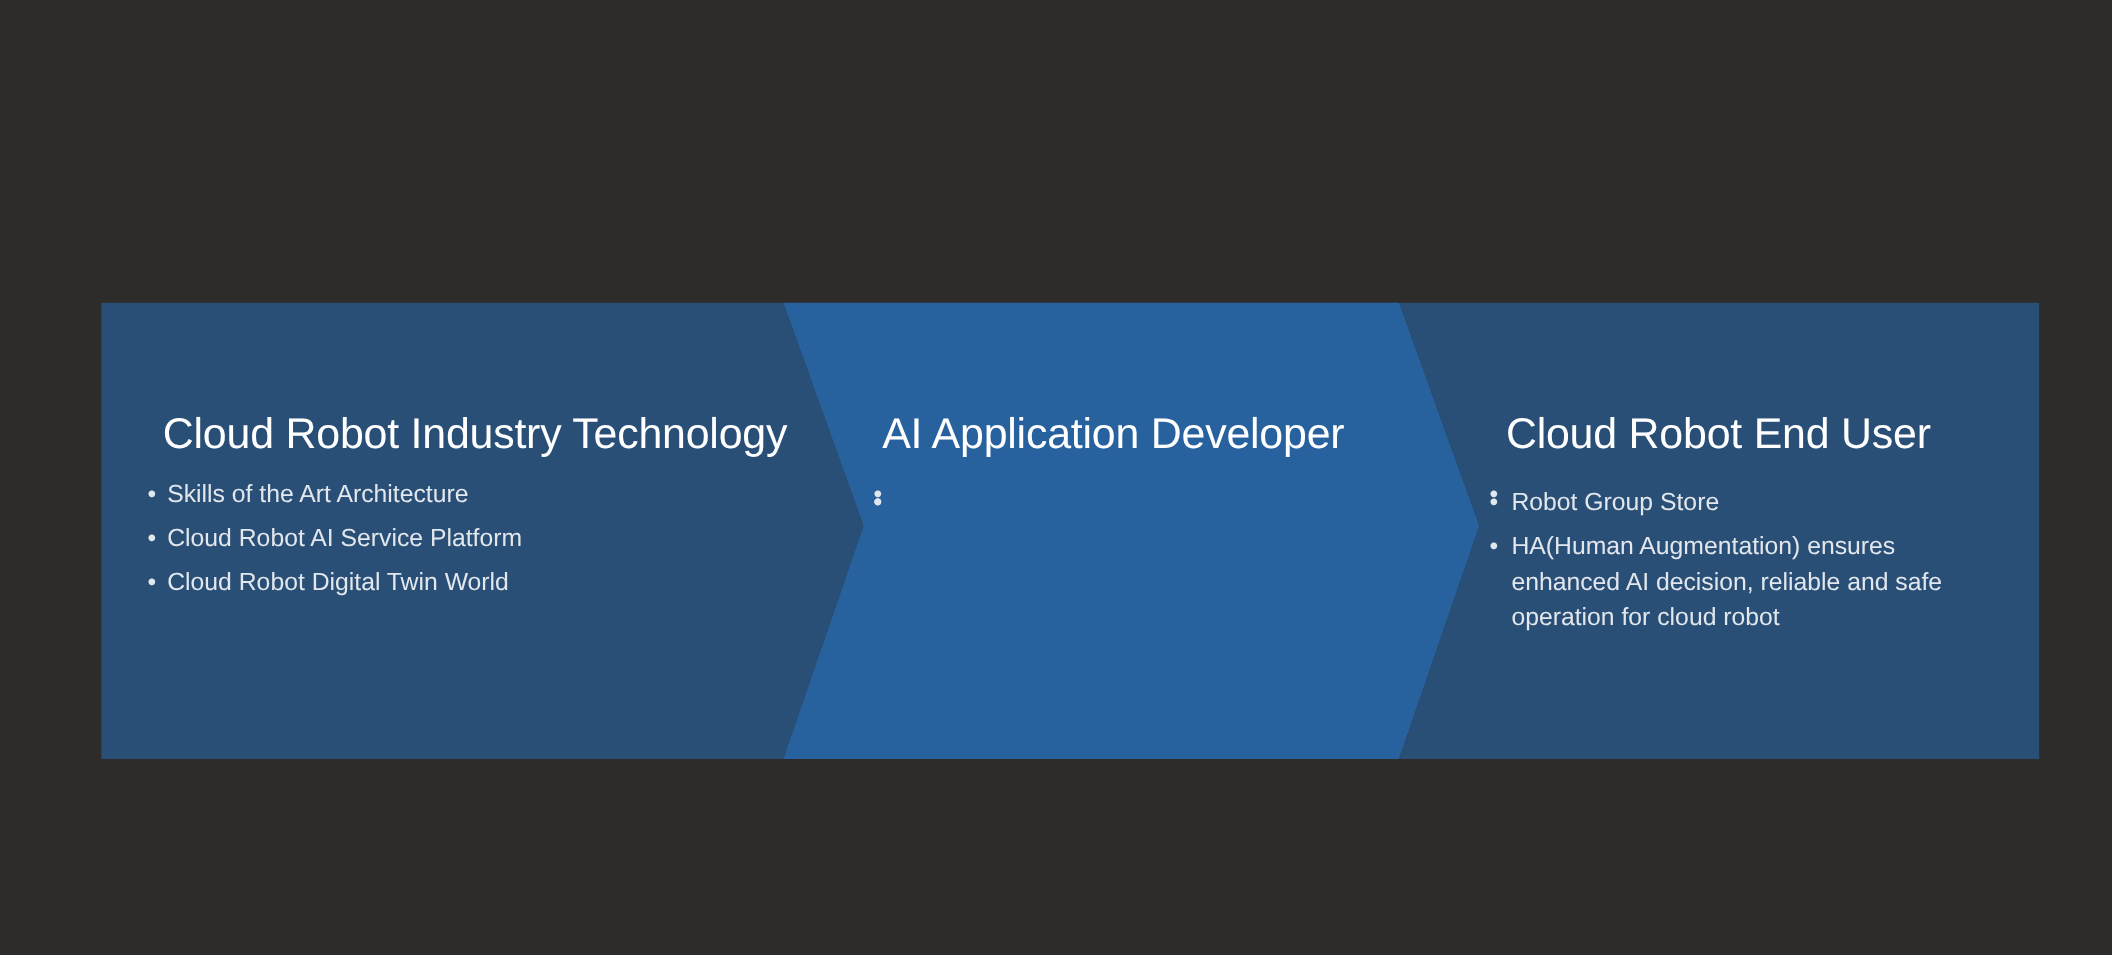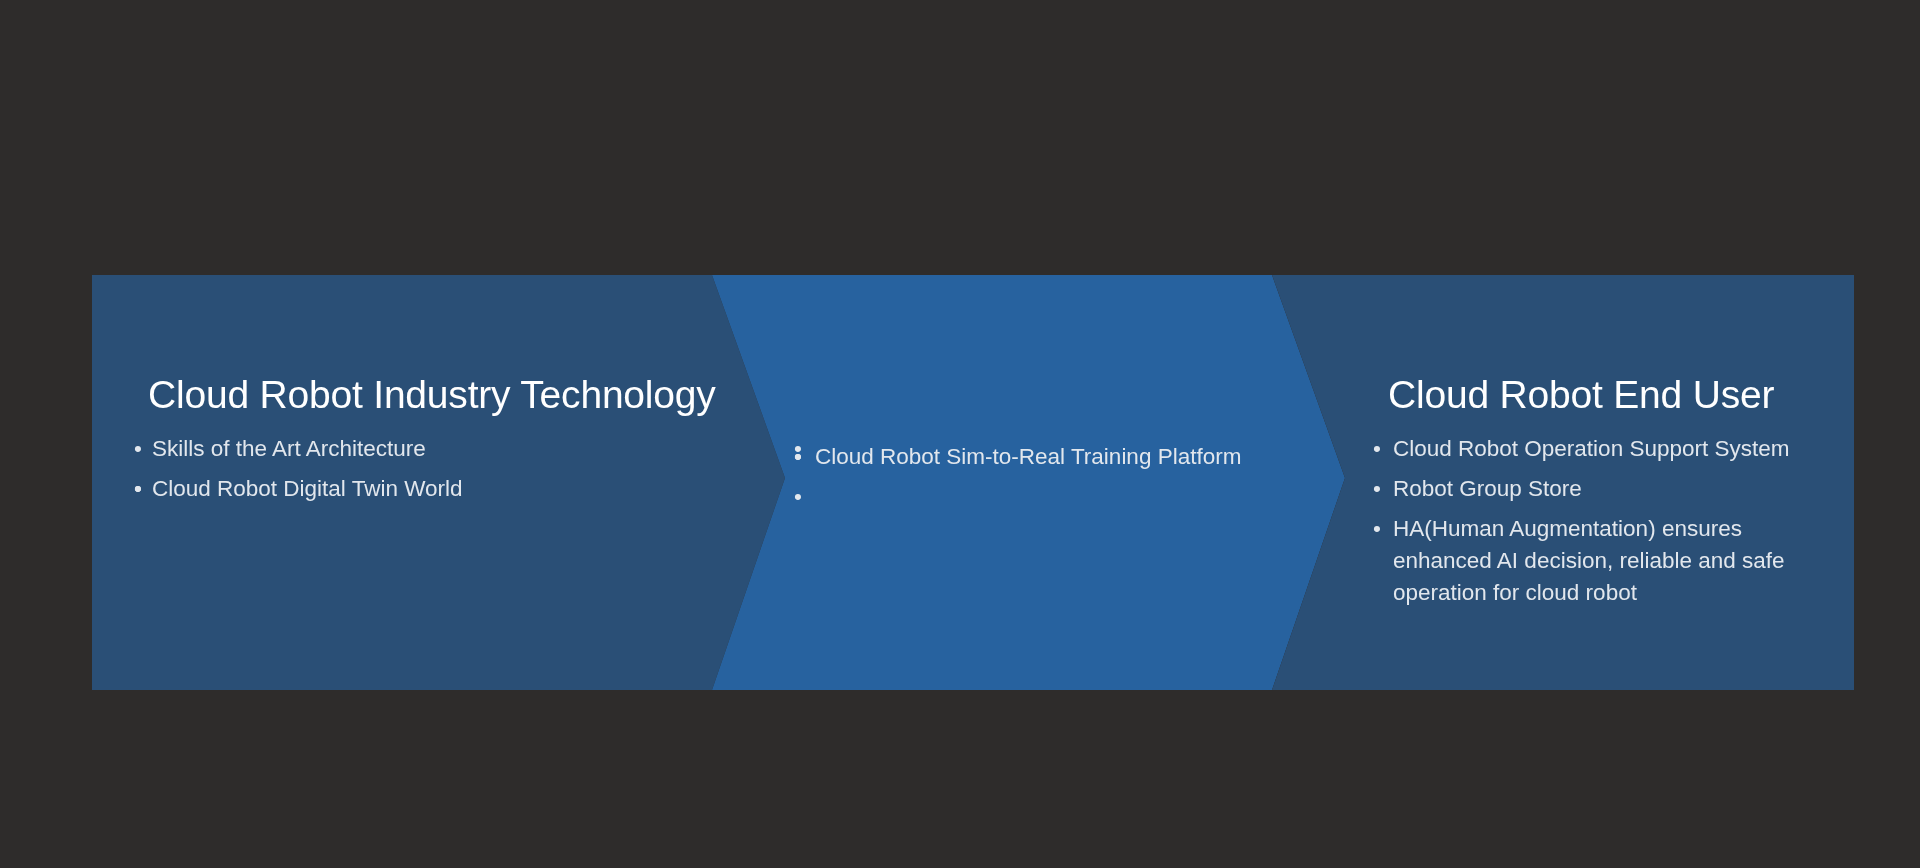--- a/index.html
+++ b/index.html
@@ -85,21 +85,21 @@
   #panel-1 .panel-title { position: absolute; left: 56px; top: 100px; }
   #panel-1 .bullets     { position: absolute; left: 40px; top: 158px; }
 
   
   #panel-2 { left: 792px; width: 560px; }
   #panel-2 .panel-title { position: absolute; left: 10px; top: 100px; }
   #panel-2 .bullets     { position: absolute; left: 0px;  top: 158px; }
   #panel-2 .bullets li  { padding-left: 23px; }
 
   
-  #panel-3 { left: 1352px; width: 520px; margin-left: 19px; }
+  #panel-3 { left: 1352px; width: 520px; }
   #panel-3 .panel-title { position: absolute; left: 17px; top: 100px; }
   #panel-3 .bullets     { position: absolute; left: 0px;  top: 158px; width: 460px; }
   #panel-3 .bullets li  { padding-left: 22px; }
 </style>
 </head>
 <body>
 
 <div id="slide" style="background: rgb(46, 44, 43);">
 
   <div id="band">
@@ -115,52 +115,52 @@
 
   <div class="panel" id="panel-1">
     <div class="panel-title" style="color: rgb(255, 255, 255);">Cloud Robot Industry Technology</div>
     <ul class="bullets">
       <li style="color: rgb(226, 231, 237);">
         <span class="bdot">•</span>
         <span>Skills of the Art Architecture</span>
       </li>
       <li style="color: rgb(226, 231, 237);">
         <span class="bdot">•</span>
+        <span>Cloud Robot AI Service Platform</span>
       </li>
       <li style="color: rgb(226, 231, 237);">
         <span class="bdot">•</span>
         <span>Cloud Robot Digital Twin World</span>
       </li>
     </ul>
   </div>
 
   <div class="panel" id="panel-2">
+    <div class="panel-title" style="color: rgb(255, 255, 255);">AI Application Developer</div>
     <ul class="bullets">
       <li style="color: rgb(226, 231, 237);">
         <span class="bdot">•</span>
       </li>
       <li style="color: rgb(226, 231, 237);">
         <span class="bdot">•</span>
       </li>
       <li style="color: rgb(226, 231, 237);">
         <span class="bdot">•</span>
-        <span>Cloud Robot Sim-to-Real Training Platform</span>
       </li>
       <li style="color: rgb(226, 231, 237);">
         <span class="bdot">•</span>
       </li>
     </ul>
   </div>
 
   <div class="panel" id="panel-3">
     <div class="panel-title" style="color: rgb(255, 255, 255);">Cloud Robot End User</div>
     <ul class="bullets">
       <li style="color: rgb(226, 231, 237);">
         <span class="bdot">•</span>
-        <span>Cloud Robot Operation Support System</span>
       </li>
       <li style="color: rgb(226, 231, 237);">
         <span class="bdot">•</span>
         <span>Robot Group Store</span>
       </li>
       <li class="wrap" style="color: rgb(226, 231, 237);">
         <span class="bdot">•</span>
         <span>HA(Human Augmentation) ensures enhanced AI decision, reliable and safe operation for cloud robot</span>
       </li>
     </ul>

